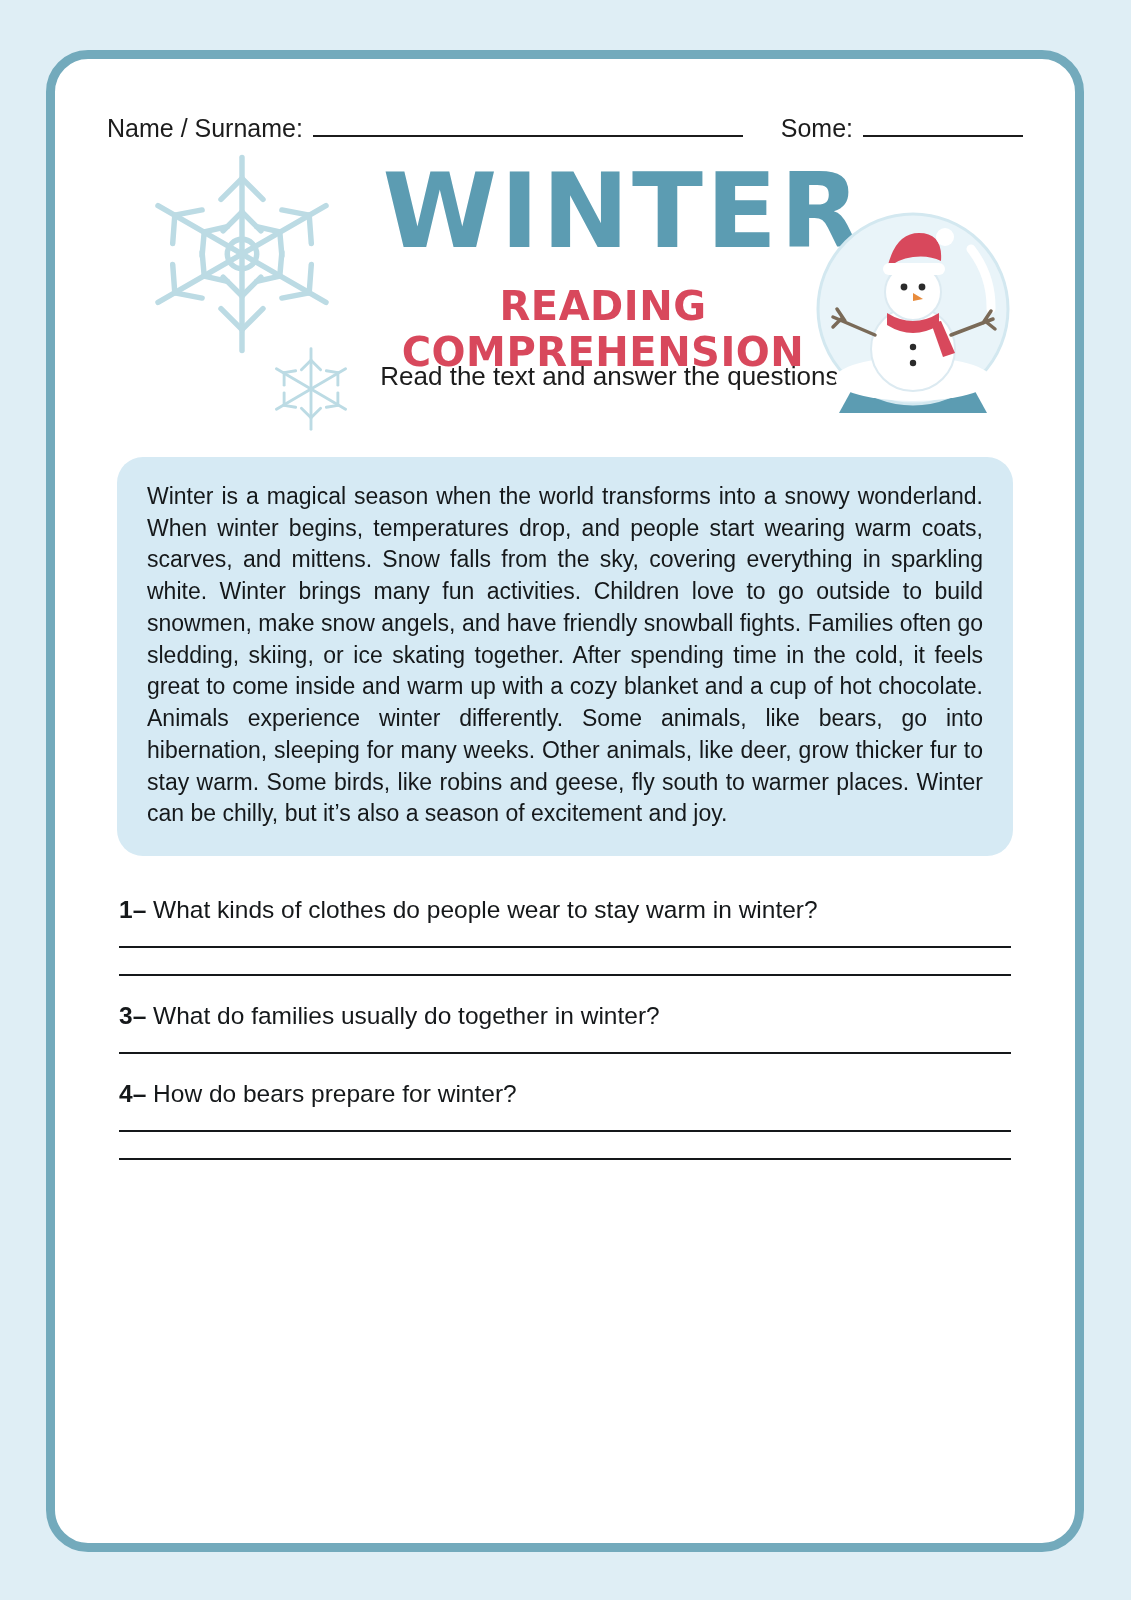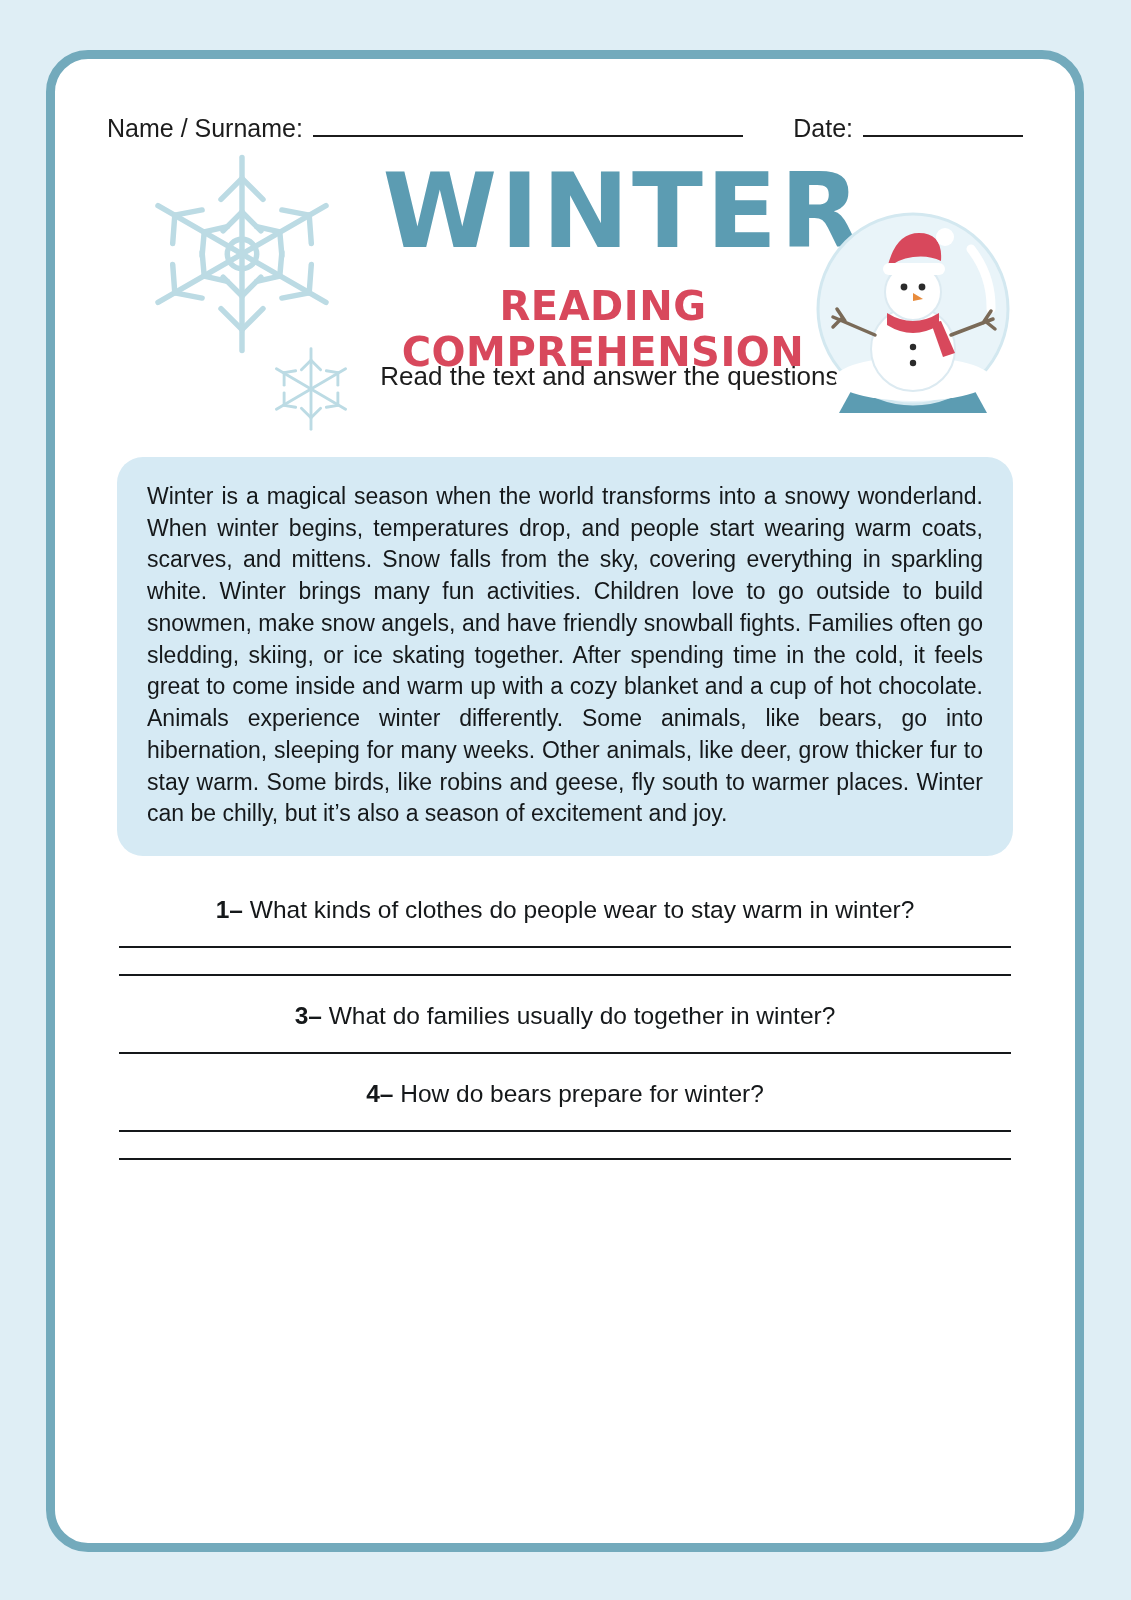--- a/index.html
+++ b/index.html
@@ -126,40 +126,39 @@
   .questions {
     margin: 40px 18px 0 18px;
   }
   .q {
     margin-bottom: 14px;
   }
   .q-text {
     font-size: 24.5px;
     color: #15181a;
     margin-bottom: 22px;
-    text-align: center;
   }
   .q-text b { font-weight: bold; }
   .answer-line {
     border-bottom: 2px solid #15181a;
     height: 1px;
     margin-bottom: 26px;
   }
 </style>
 </head>
 <body>
 
 <div class="page">
   <div class="sheet">
 
     <div class="namerow">
       <span class="lbl">Name / Surname:</span>
       <span class="rule name"></span>
       <span class="spacer"></span>
-      <span class="lbl">Date:</span>
+      <span class="lbl">Some:</span>
       <span class="rule date"></span>
     </div>
 
     <div class="titleblock">
 
       <svg class="snowflake-big" viewBox="0 0 100 100">
         <g stroke="#bcdbe4" stroke-width="2.6" stroke-linecap="round" fill="none">
           <line x1="50" y1="4" x2="50" y2="96"></line>
           <line x1="10" y1="27" x2="90" y2="73"></line>
           <line x1="10" y1="73" x2="90" y2="27"></line>

